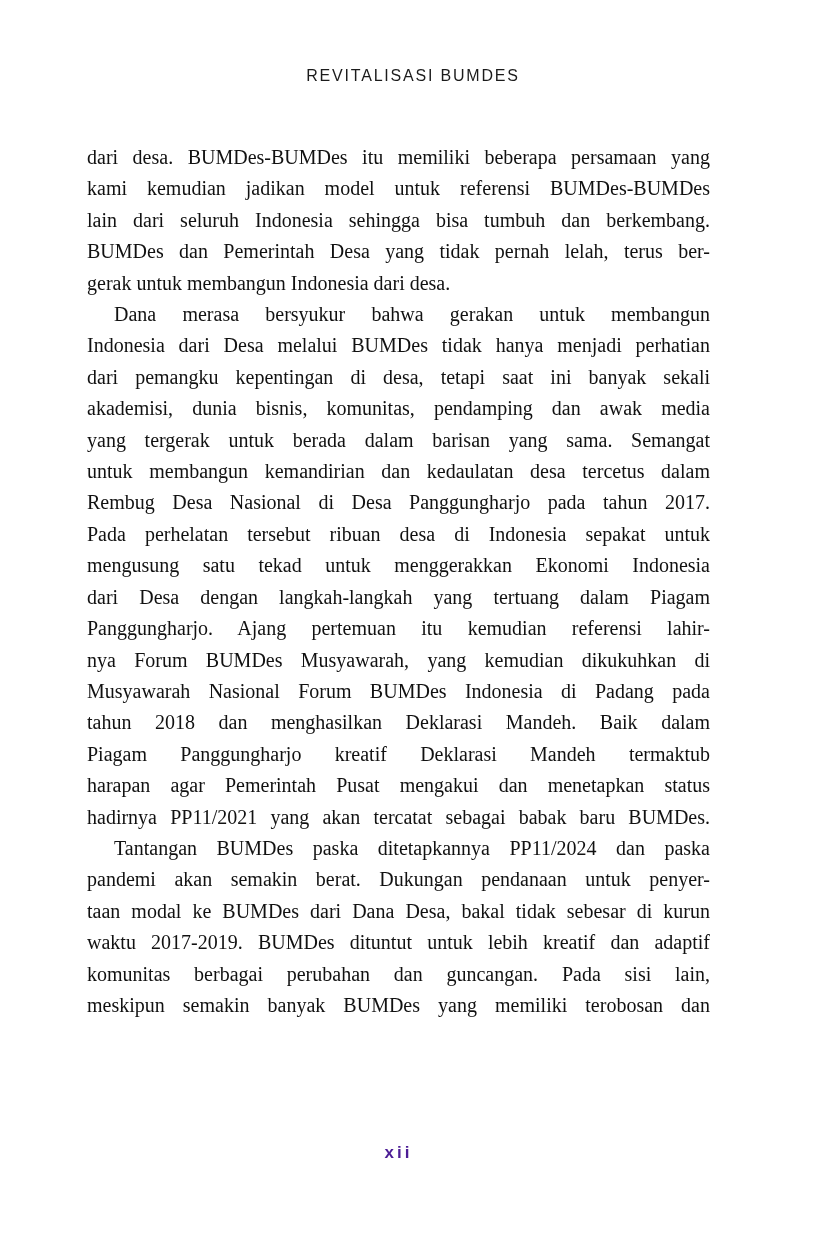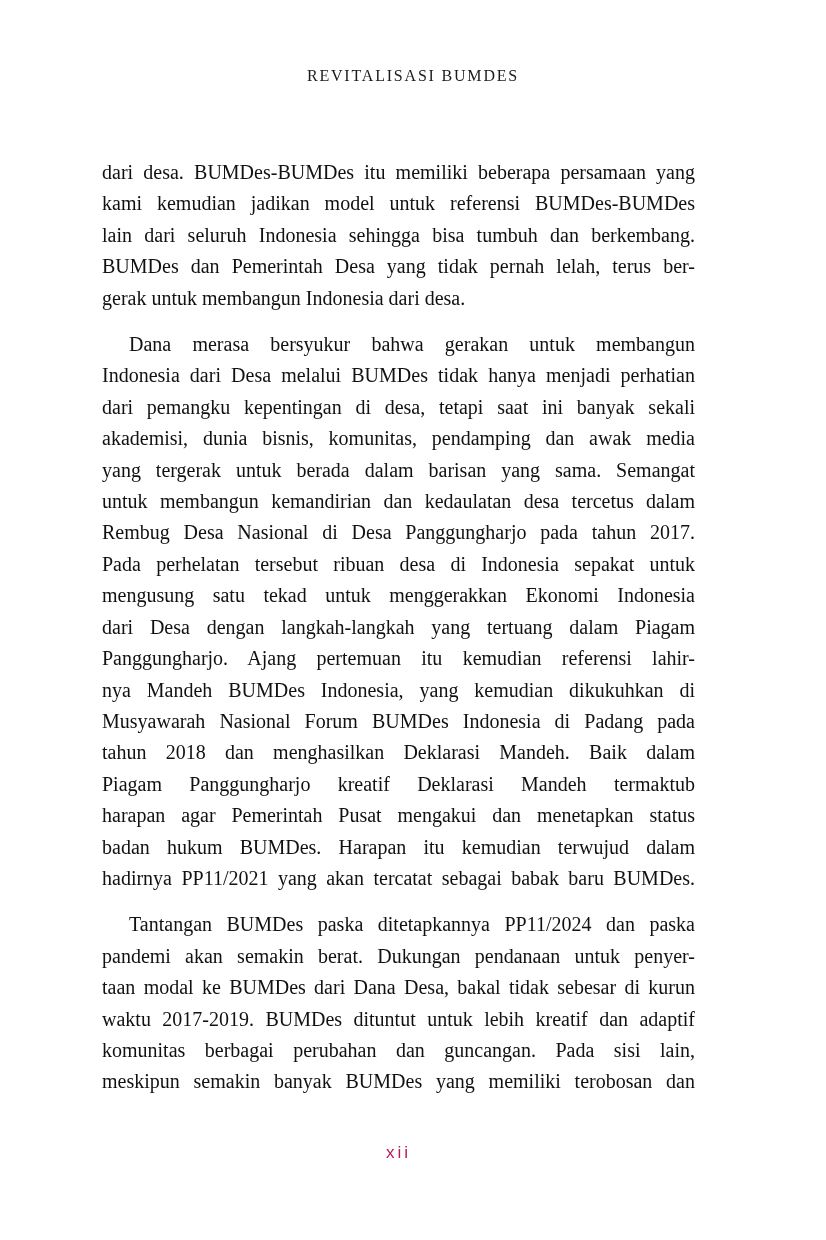--- a/index.html
+++ b/index.html
@@ -14,60 +14,60 @@
     position: absolute;
     inset: 0;
     background: #ffffff;
   }
   .running-head {
     position: absolute;
     top: 67px;
     left: 0;
     width: 826px;
     text-align: center;
-    font-family: Liberation Serif, serif;
+    font-family: Liberation Sans, sans-serif;
     font-size: 16px;
     font-weight: 400;
     letter-spacing: 1.8px;
     color: #1b1b1b;
     white-space: nowrap;
   }
   .text-block {
     position: absolute;
     top: 142px;
     left: 87px;
     width: 623px;
     font-family: "Liberation Serif", serif;
     font-size: 20px;
     line-height: 31.4px;
     color: #111111;
   }
-  .paragraph { margin: 15px; }
+  .paragraph { margin: 0; }
   .line {
     text-align: justify;
     text-align-last: justify;
     -moz-text-align-last: justify;
     white-space: normal;
   }
   .line.para-end {
     text-align-last: left;
     -moz-text-align-last: left;
   }
   .line.indent { text-indent: 27px; }
   .page-footer {
     position: absolute;
     top: 1143px;
     left: 87px;
     width: 623px;
     text-align: center;
     font-family: "Liberation Sans", sans-serif;
     font-size: 17px;
-    font-weight: 400;
+    font-weight: 700;
     letter-spacing: 3px;
-    color: #be185d;
+    color: #4c1d95;
   }
 </style>
 </head>
 <body>
 
 <div class="page">
 
   <header class="running-head">
     <span>REVITALISASI BUMDES</span>
   </header>
@@ -85,26 +85,25 @@
         <div class="line">Indonesia dari Desa melalui BUMDes tidak hanya menjadi perhatian</div>
         <div class="line">dari pemangku kepentingan di desa, tetapi saat ini banyak sekali</div>
         <div class="line">akademisi, dunia bisnis, komunitas, pendamping dan awak media</div>
         <div class="line">yang tergerak untuk berada dalam barisan yang sama. Semangat</div>
         <div class="line">untuk membangun kemandirian dan kedaulatan desa tercetus dalam</div>
         <div class="line">Rembug Desa Nasional di Desa Panggungharjo pada tahun 2017.</div>
         <div class="line">Pada perhelatan tersebut ribuan desa di Indonesia sepakat untuk</div>
         <div class="line">mengusung satu tekad untuk menggerakkan Ekonomi Indonesia</div>
         <div class="line">dari Desa dengan langkah-langkah yang tertuang dalam Piagam</div>
         <div class="line">Panggungharjo. Ajang pertemuan itu kemudian referensi lahir-</div>
-        <div class="line">nya Mandeh BUMDes Indonesia, yang kemudian dikukuhkan di</div>
+        <div class="line">nya Forum BUMDes Musyawarah, yang kemudian dikukuhkan di</div>
         <div class="line">Musyawarah Nasional Forum BUMDes Indonesia di Padang pada</div>
         <div class="line">tahun 2018 dan menghasilkan Deklarasi Mandeh. Baik dalam</div>
         <div class="line">Piagam Panggungharjo kreatif Deklarasi Mandeh termaktub</div>
         <div class="line">harapan agar Pemerintah Pusat mengakui dan menetapkan status</div>
-        <div class="line">badan hukum BUMDes. Harapan itu kemudian terwujud dalam</div>
         <div class="line">hadirnya PP11/2021 yang akan tercatat sebagai babak baru BUMDes.</div>
       </div>
       <div class="paragraph">
         <div class="line indent">Tantangan BUMDes paska ditetapkannya PP11/2024 dan paska</div>
         <div class="line">pandemi akan semakin berat. Dukungan pendanaan untuk penyer-</div>
         <div class="line">taan modal ke BUMDes dari Dana Desa, bakal tidak sebesar di kurun</div>
         <div class="line">waktu 2017-2019. BUMDes dituntut untuk lebih kreatif dan adaptif</div>
         <div class="line">komunitas berbagai perubahan dan guncangan. Pada sisi lain,</div>
         <div class="line">meskipun semakin banyak BUMDes yang memiliki terobosan dan</div>
       </div>

